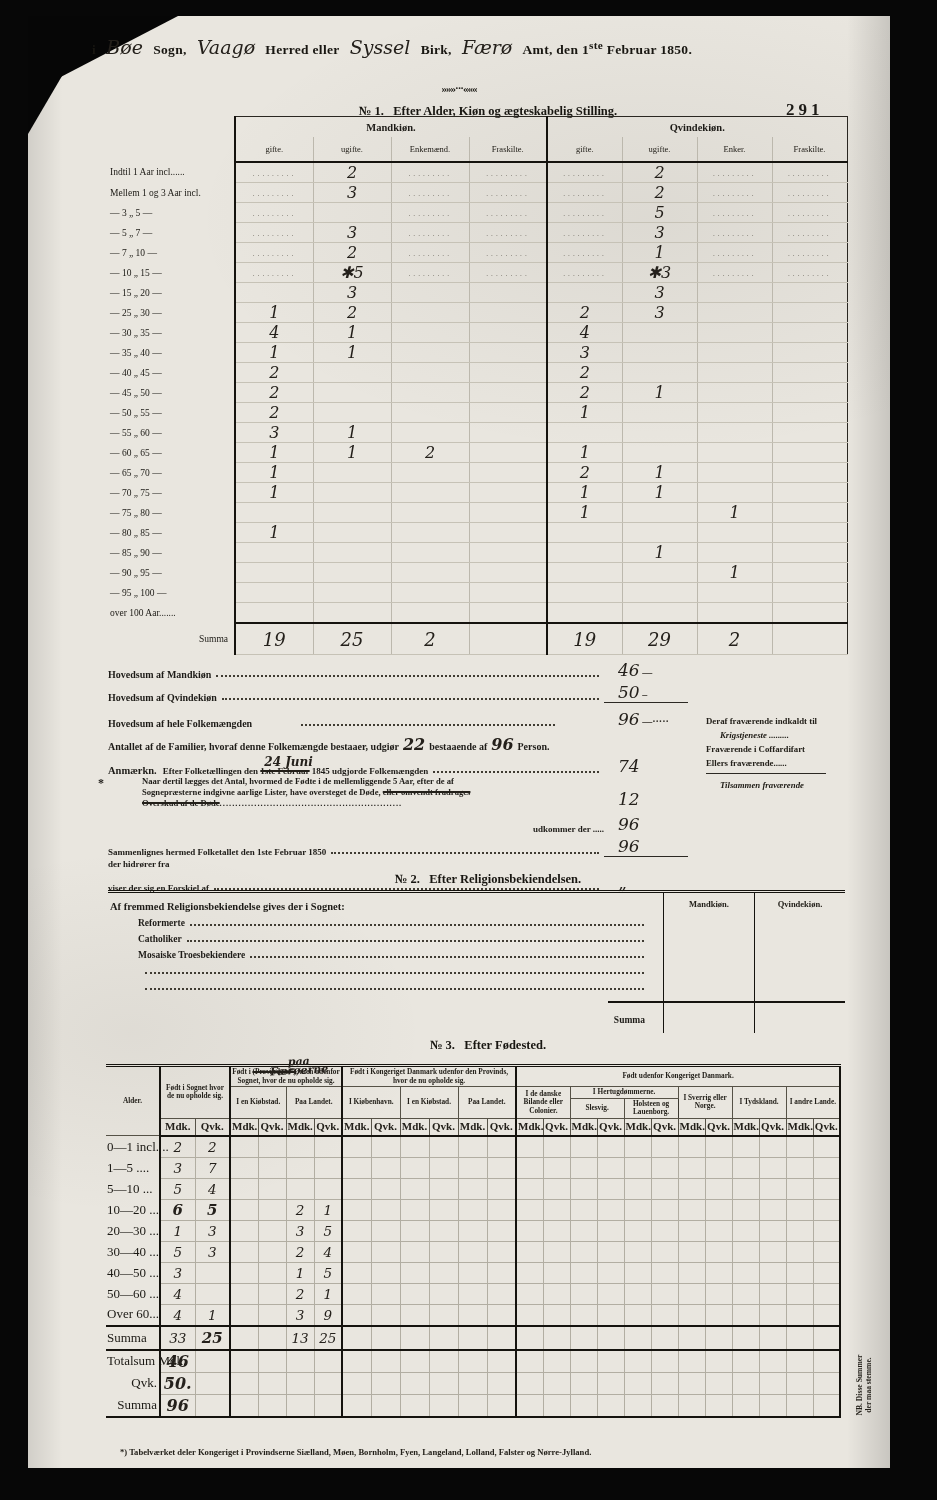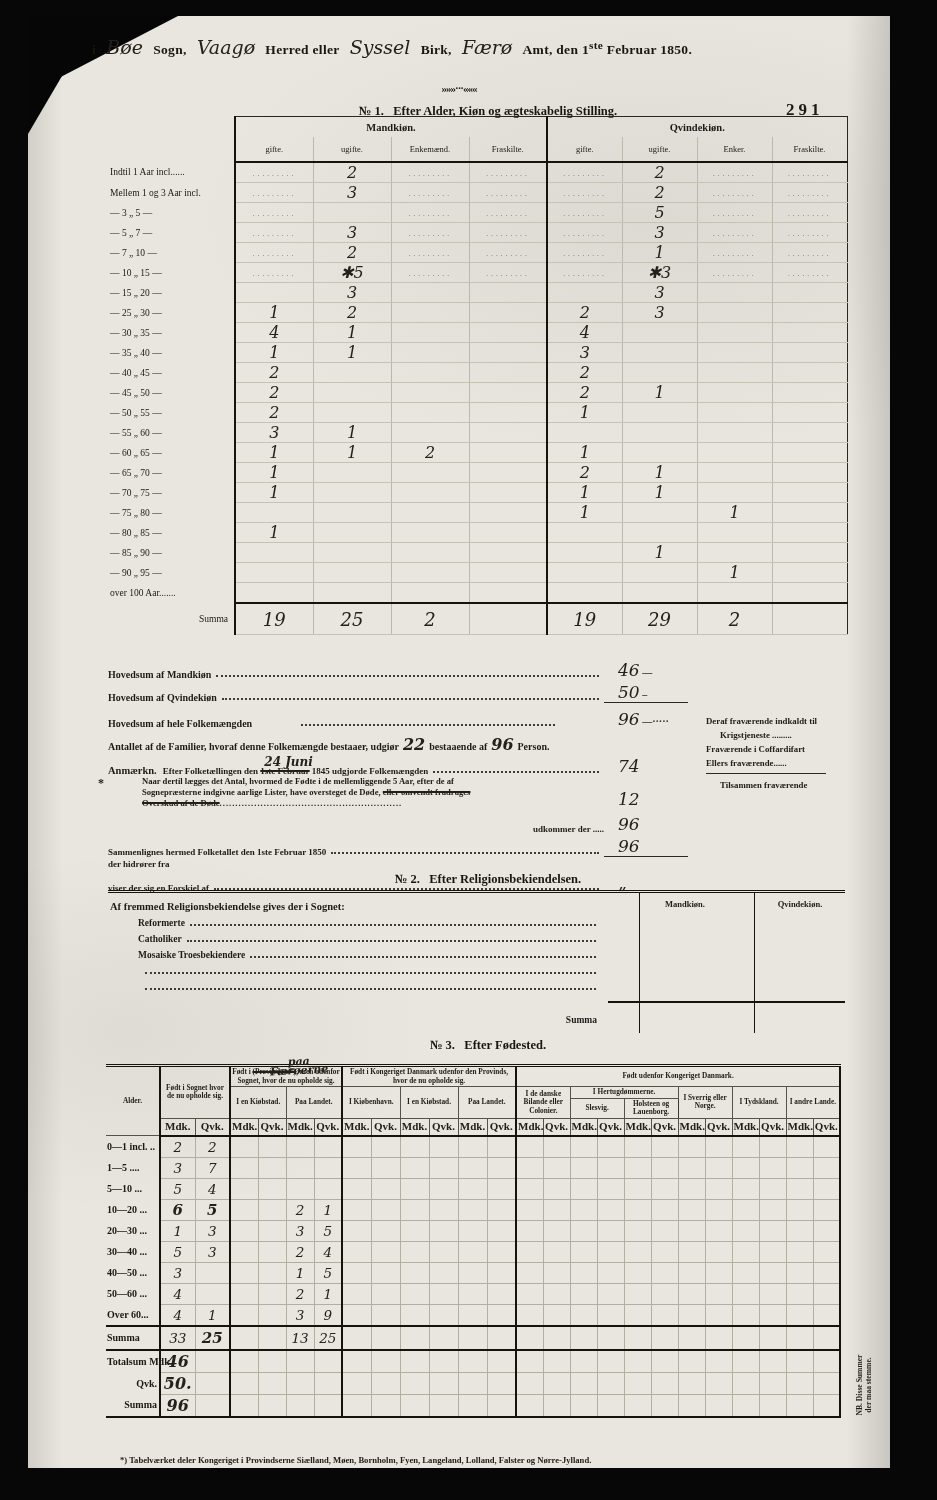--- a/index.html
+++ b/index.html
@@ -59,61 +59,61 @@
   .anm .alabel{font-weight:bold;font-size:10.5px;margin-right:6px;white-space:nowrap;}
   .anm .atext{font-weight:bold;font-size:9px;}
   .wrapblock{display:flex;width:580px;}
   .wrapblock .wtext{flex:1;font-weight:bold;font-size:8.6px;line-height:11px;padding-left:34px;}
   .wrapblock .val{align-self:flex-end;}
   s{text-decoration-thickness:2px;text-decoration-color:#221f19;}
   .above{position:relative;}
   .above .hwup{position:absolute;left:4px;top:-11px;font-size:12px;white-space:nowrap;}
   .rnotes{position:absolute;left:598px;top:54px;width:168px;font-size:8.8px;font-weight:bold;
           line-height:14px;color:#23201a;}
-  .rnotes .rl2{padding-left:14px;}
+  .rnotes .rl2{padding-left:14px;font-style:italic;}
   .rnotes .rule{border-top:1.4px solid #2c2923;width:120px;margin:3px 0 4px 0;}
   .marginstar{position:absolute;left:70px;top:760px;font-size:12px;font-weight:bold;}
   
   .s2title{position:absolute;left:180px;top:856px;width:560px;text-align:center;font-size:12.5px;}
   .s2box{position:absolute;left:80px;top:874px;width:737px;height:140px;border-top:3px double #15130e;
-         display:flex;gap:24px;}
+         display:flex;}
   .s2left{flex:1;padding:8px 14px 0 2px;position:relative;}
   .s2intro{font-weight:bold;font-size:10.5px;margin-bottom:6px;}
   .s2row{display:flex;align-items:flex-end;margin-bottom:6px;}
   .s2row .s2lbl{font-weight:bold;font-size:9.5px;white-space:nowrap;padding-left:28px;}
   .s2row .leader{margin-bottom:2px;}
   .s2summa{position:absolute;right:18px;bottom:8px;font-weight:bold;font-size:9.5px;}
   .s2col{width:90px;border-left:1.6px solid #15130e;position:relative;}
   .s2col:last-child{border-right:2px solid #15130e;}
   .s2colhead{text-align:center;font-size:8.5px;font-weight:bold;padding-top:6px;color:#23201a;}
   .s2thick{position:absolute;left:500px;right:0;top:108px;border-top:2.5px solid #15130e;}
   
   .s3title{position:absolute;left:180px;top:1022px;width:560px;text-align:center;font-size:12.5px;}
   .t3{position:absolute;left:78px;top:1048px;width:734px;border-top:3px double #15130e;}
   .t3 col.ac{width:54px;} .t3 col.p1{width:35px;} .t3 col.g2{width:28px;}
   .t3 col.g3{width:29px;} .t3 col.g4{width:27px;}
   .t3 th{font-size:7.3px;font-weight:bold;padding:1px;line-height:8.5px;vertical-align:middle;
          color:#23201a;border:1px solid #565247;}
   .t3 td{height:20px;padding:0;text-align:center;vertical-align:middle;
          border:1px solid #b2aea2;overflow:visible;white-space:nowrap;}
-  .t3 .lbl3{border-left:none;border-top:none;border-bottom:none;font-size:10px;font-weight:bold;
+  .t3 .lbl3{border-left:none;border-top:none;border-bottom:none;font-size:13px;font-weight:normal;
             text-align:left;padding-left:1px;color:#1b1914;}
   .t3 .gb{border-left:2px solid #15130e;} .t3 .pb{border-left:1px solid #3c3830;}
   .t3 .rb{border-right:2px solid #15130e;}
   .t3 .sexrow th{height:14px;border-bottom:2.5px solid #15130e;font-size:11px;}
   .t3 .hw{font-size:13.5px;}
   .t3 .heavy{font-weight:bold;font-size:15px;font-style:italic;}
   .t3 .t3summa td{border-top:2px solid #15130e;border-bottom:2px solid #15130e;height:22px;}
   .t3 .ttl td{height:21px;}
   .t3 .ttl .hw{font-size:16px;}
   .t3 tr.last td{border-bottom:2px solid #15130e;}
   .t3 .alderh{border-left:none;}
   .g2head{position:relative;}
   .g2head .hwup{position:absolute;left:26px;top:-9px;font-size:11px;transform:rotate(-3deg);}
-  .footnote{position:absolute;left:92px;top:1431px;font-size:8.6px;font-weight:bold;color:#23201a;margin-top:8px;}
+  .footnote{position:absolute;left:92px;top:1431px;font-size:8.6px;font-weight:bold;color:#23201a;}
   .sidenote{position:absolute;left:770px;top:1360px;width:132px;text-align:center;font-size:7.6px;
             font-weight:bold;line-height:9px;transform:rotate(-90deg);color:#23201a;}
 </style>
 </head>
 <body>
 
 <div class="paper">
   <div class="torn"></div>
   <div class="torn2"></div>
 
@@ -390,20 +390,31 @@
         </tr>
         <tr>
           <td class="lbl">— 90 „  95  —</td>
           <td class="dc c0"></td>
           <td class="dc c1"></td>
           <td class="dc c2"></td>
           <td class="dc c3"></td>
           <td class="dc c4"></td>
           <td class="dc c5"></td>
           <td class="dc c6"><span class="hw">1</span></td>
+          <td class="dc c7"></td>
+        </tr>
+        <tr>
+          <td class="lbl">— 95 „ 100  —</td>
+          <td class="dc c0"></td>
+          <td class="dc c1"></td>
+          <td class="dc c2"></td>
+          <td class="dc c3"></td>
+          <td class="dc c4"></td>
+          <td class="dc c5"></td>
+          <td class="dc c6"></td>
           <td class="dc c7"></td>
         </tr>
         <tr>
           <td class="lbl">over 100 Aar.......</td>
           <td class="dc c0"></td>
           <td class="dc c1"></td>
           <td class="dc c2"></td>
           <td class="dc c3"></td>
           <td class="dc c4"></td>
           <td class="dc c5"></td>

